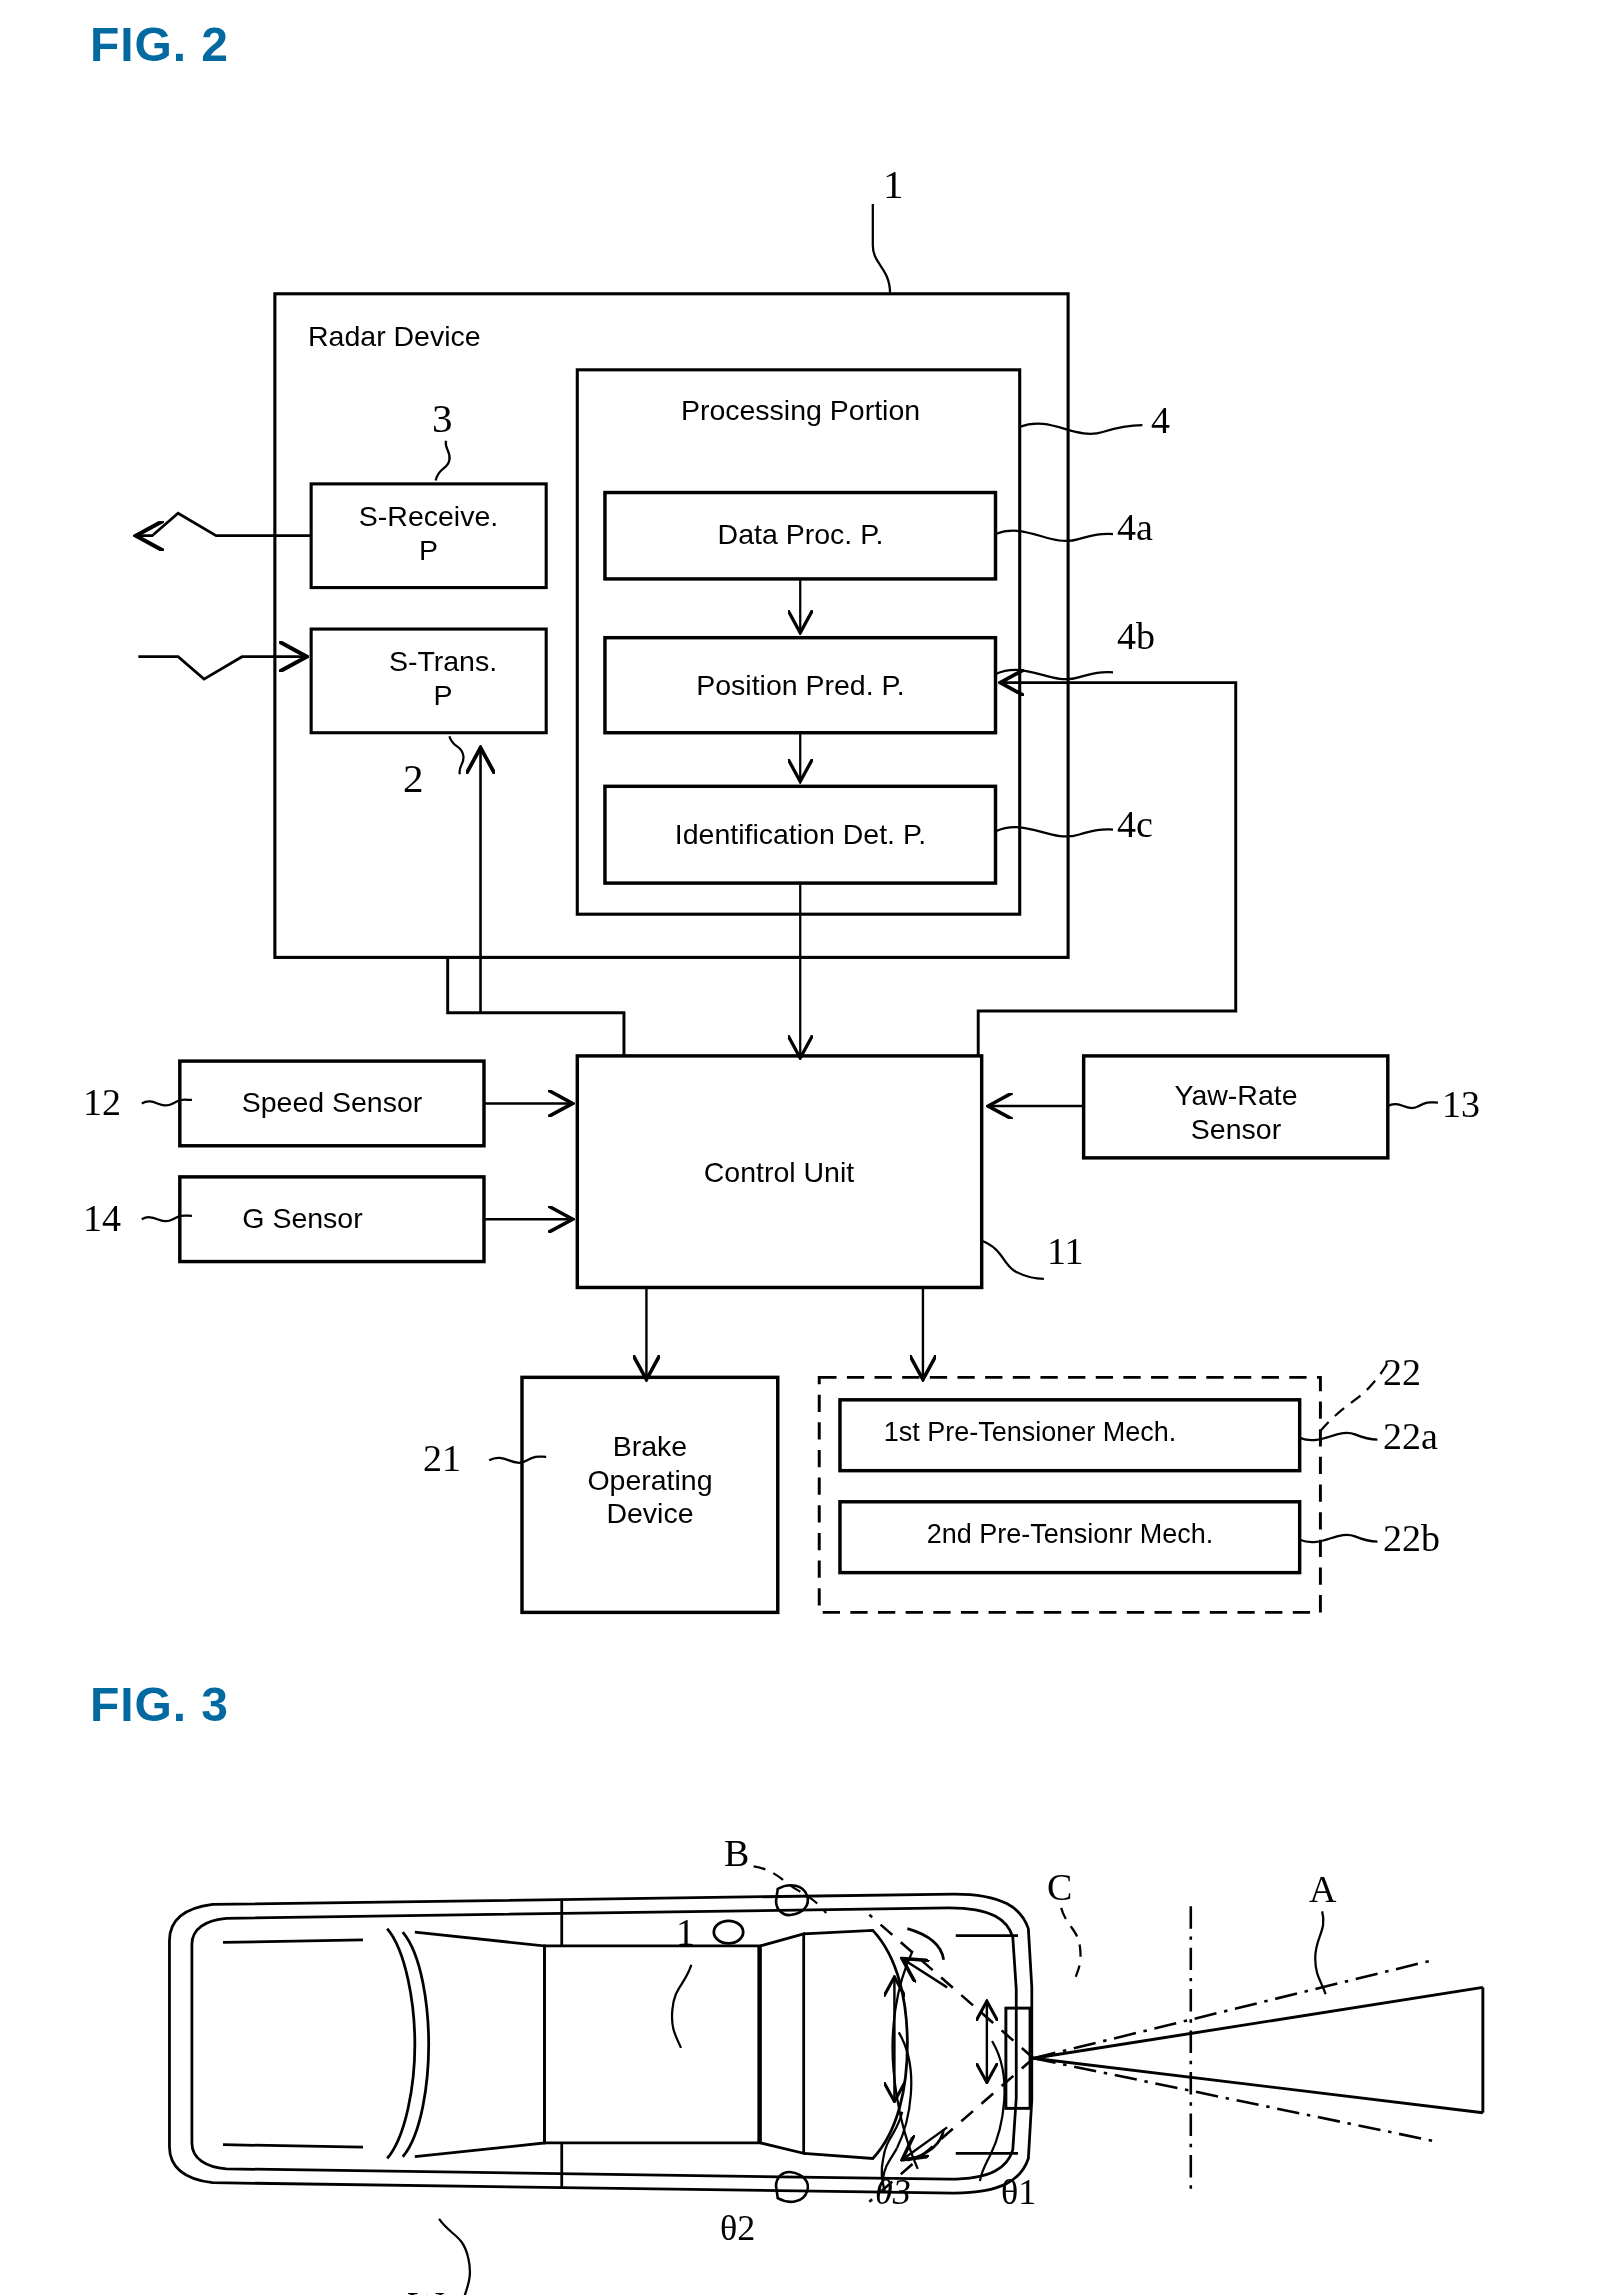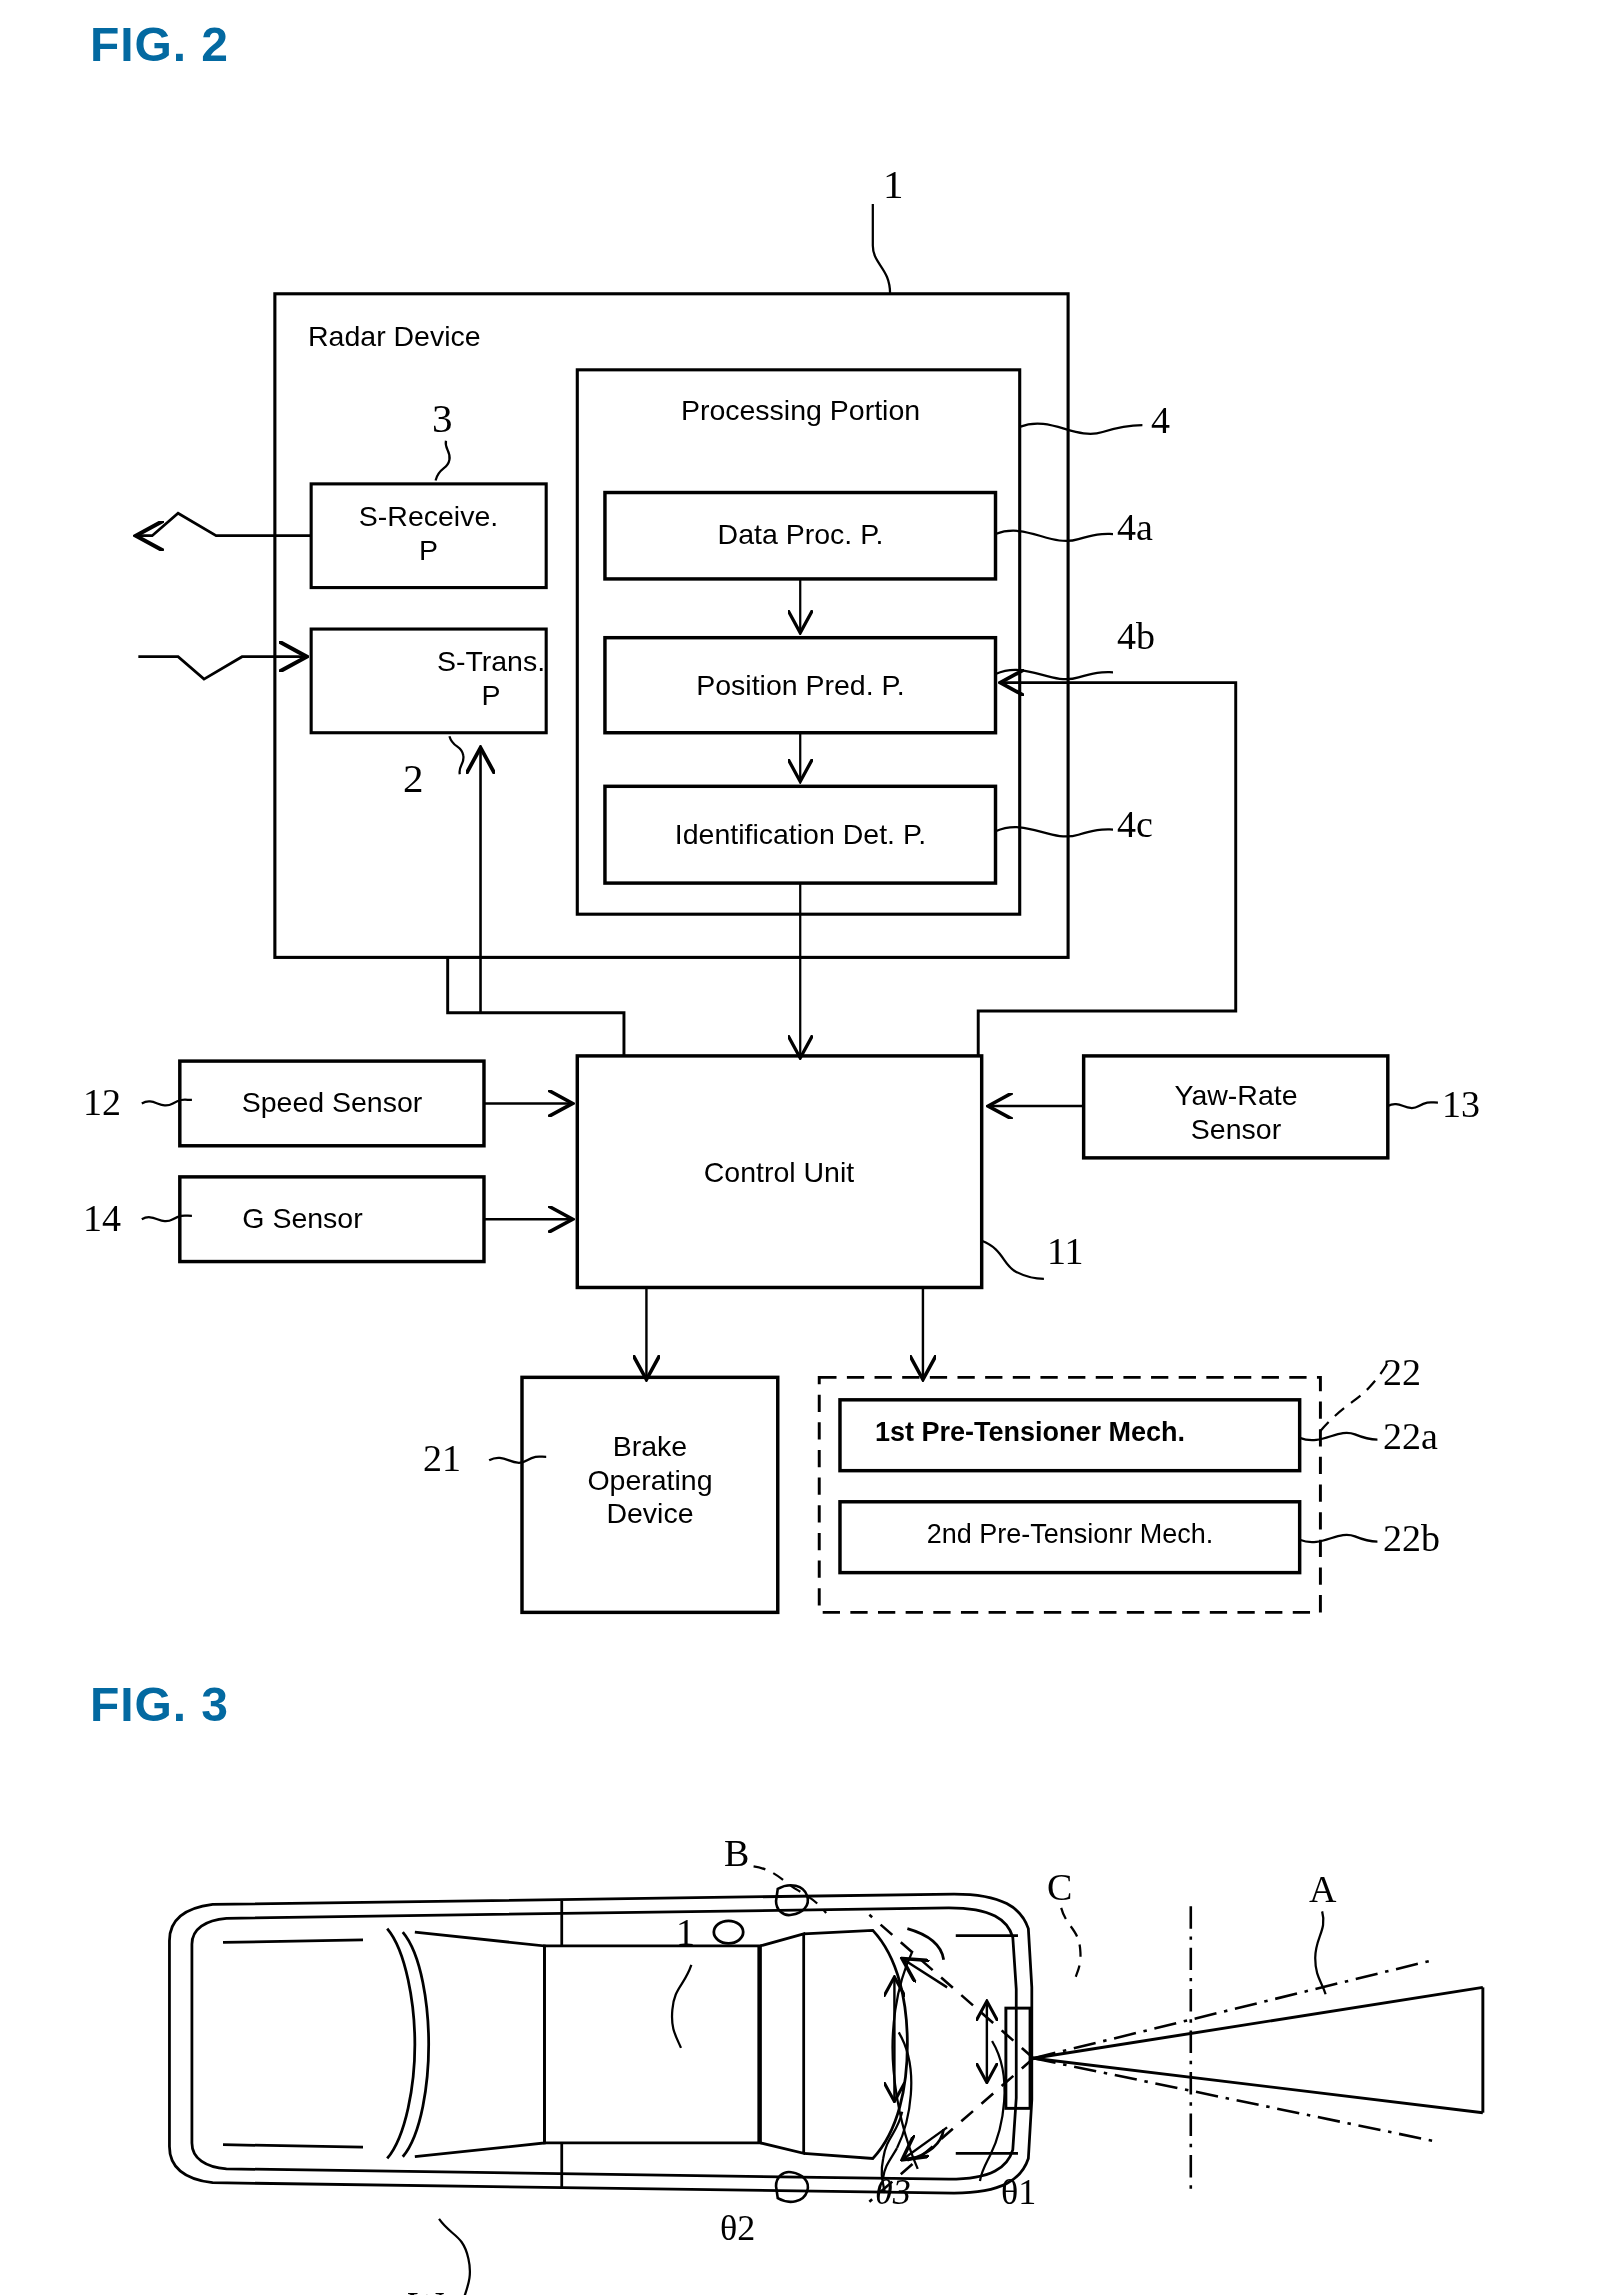--- a/index.html
+++ b/index.html
@@ -279,21 +279,21 @@
     </g>
   </svg>
 
   <div class="lbl section-label" style="left:308px; top:320px; width:328px;">Radar Device</div>
 
   <div class="lbl box-label" style="left:605px; top:394px; width:391px;">Processing Portion</div>
 
   <div class="lbl box-label" style="left:311px; top:500px; width:235px;">S-Receive.
 P</div>
 
-  <div class="lbl box-label" style="left:311px; top:645px; width:264px;padding-left:48px;">S-Trans.
+  <div class="lbl box-label" style="left:311px; top:645px; width:264px;">S-Trans.
 P</div>
 
   <div class="lbl box-label" style="left:605px; top:518px; width:391px;">Data Proc. P.</div>
 
   <div class="lbl box-label" style="left:605px; top:669px; width:391px;">Position Pred. P.</div>
 
   <div class="lbl box-label" style="left:605px; top:818px; width:391px;">Identification Det. P.</div>
 
   <div class="lbl box-label" style="left:180px; top:1086px; width:304px;">Speed Sensor</div>
 
@@ -301,21 +301,21 @@
 
   <div class="lbl box-label" style="left:577px; top:1156px; width:404px;">Control Unit</div>
 
   <div class="lbl box-label" style="left:1084px; top:1079px; width:304px;">Yaw-Rate
 Sensor</div>
 
   <div class="lbl box-label" style="left:522px; top:1430px; width:256px;">Brake
 Operating
 Device</div>
 
-  <div class="lbl box-label sm" style="left:840px; top:1417px; width:380px;font-weight:bold;">1st Pre-Tensioner Mech.</div>
+  <div class="lbl box-label sm" style="left:840px; top:1417px; width:380px;">1st Pre-Tensioner Mech.</div>
 
   <div class="lbl box-label sm" style="left:840px; top:1519px; width:460px;">2nd Pre-Tensionr Mech.</div>
 
   <div class="lbl refnum big" style="left:883px; top:160px;">1</div>
 
   <div class="lbl refnum big" style="left:432px; top:394px;">3</div>
 
   <div class="lbl refnum big" style="left:403px; top:754px;">2</div>
 
   <div class="lbl refnum" style="left:1151px; top:398px;">4</div>

